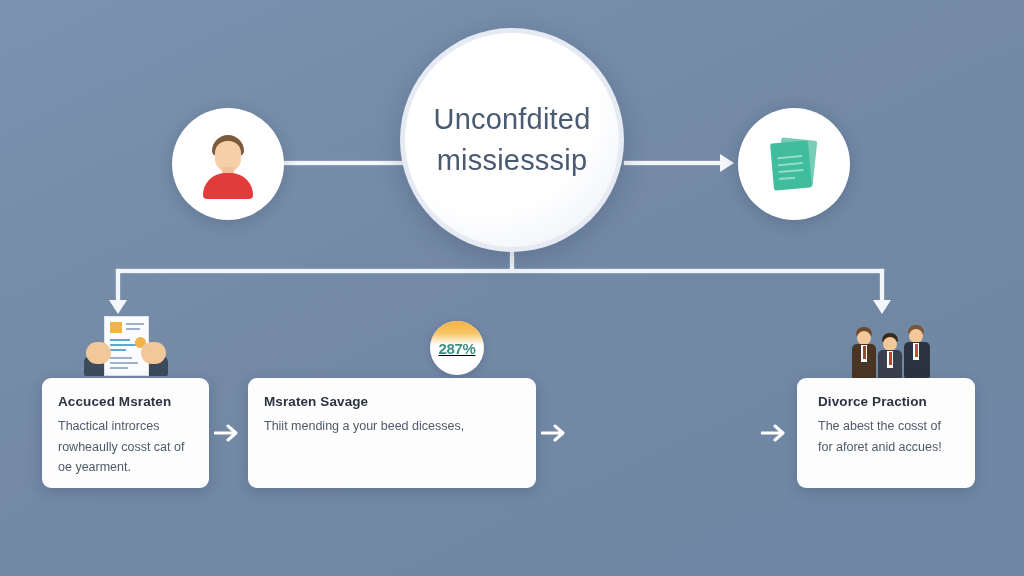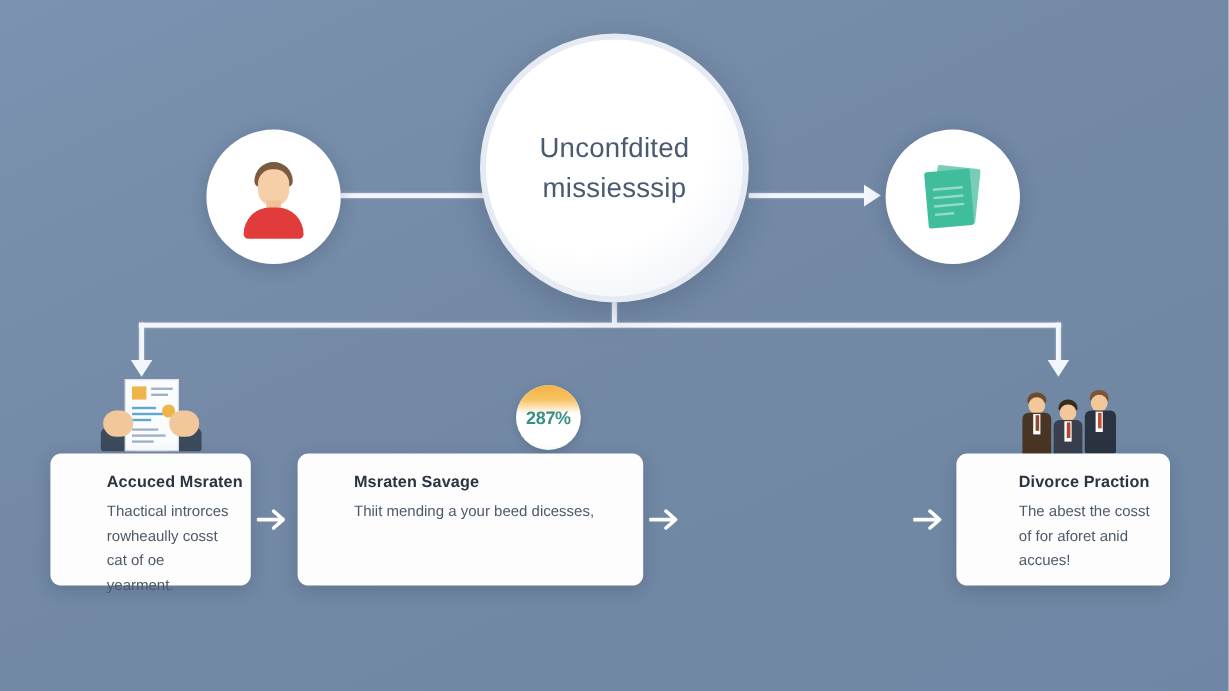--- a/index.html
+++ b/index.html
@@ -60,21 +60,21 @@
     left: 400px; top: 28px;
     width: 224px; height: 224px;
     background: radial-gradient(circle at 38% 32%, #ffffff 55%, #f4f6fa 78%, #e3e8f0 100%);
     border: 5px solid rgba(226,232,241,0.85);
     box-sizing: border-box;
     box-shadow: 0 6px 26px rgba(25,40,70,0.22);
   }
   .hub-label {
     text-align: center;
     color: #4a5a71;
-    font-size: 23px;
+    font-size: 29px;
     line-height: 1.42;
     letter-spacing: 0.2px;
     padding: 0 18px;
     font-weight: 400;
   }
 
   .node-left  { left: 172px; top: 108px; width: 112px; height: 112px; }
   .node-right { left: 738px; top: 108px; width: 112px; height: 112px; }
 
   
@@ -119,21 +119,21 @@
     transform: rotate(-5deg);
     border-radius: 2px;
   }
   .docs .rule {
     position: absolute; left: 6px;
     width: 25px; height: 2px;
     background: rgba(255,255,255,0.45);
   }
 
   
-  .step-icon { position: absolute; }
+  .step-icon { position: absolute; text-decoration: underline; }
 
   
   .paperwork { left: 84px; top: 316px; width: 84px; height: 64px; }
   .paperwork .hand-l, .paperwork .hand-r {
     position: absolute; top: 26px; width: 25px; height: 22px;
     background: #f2c79a; border-radius: 12px;
   }
   .paperwork .hand-l { left: 2px; }
   .paperwork .hand-r { right: 2px; }
   .paperwork .arm-l, .paperwork .arm-r {
@@ -212,21 +212,21 @@
   .card {
     position: absolute;
     background: #fdfdfe;
     border-radius: 9px;
     box-shadow: 0 4px 14px rgba(25,40,70,0.20);
     box-sizing: border-box;
     padding: 16px 16px 14px 16px;
     display: flex;
     gap: 26px;
   }
-  .card-col { flex: 1; min-width: 0; margin-left: 31px; }
+  .card-col { flex: 1; min-width: 0; }
   .card-title {
     color: #2b3440;
     font-size: 13.5px;
     font-weight: 700;
     margin: 0 0 7px 0;
     letter-spacing: 0.1px;
     white-space: nowrap;
   }
   .card-body {
     color: #4e5a69;

